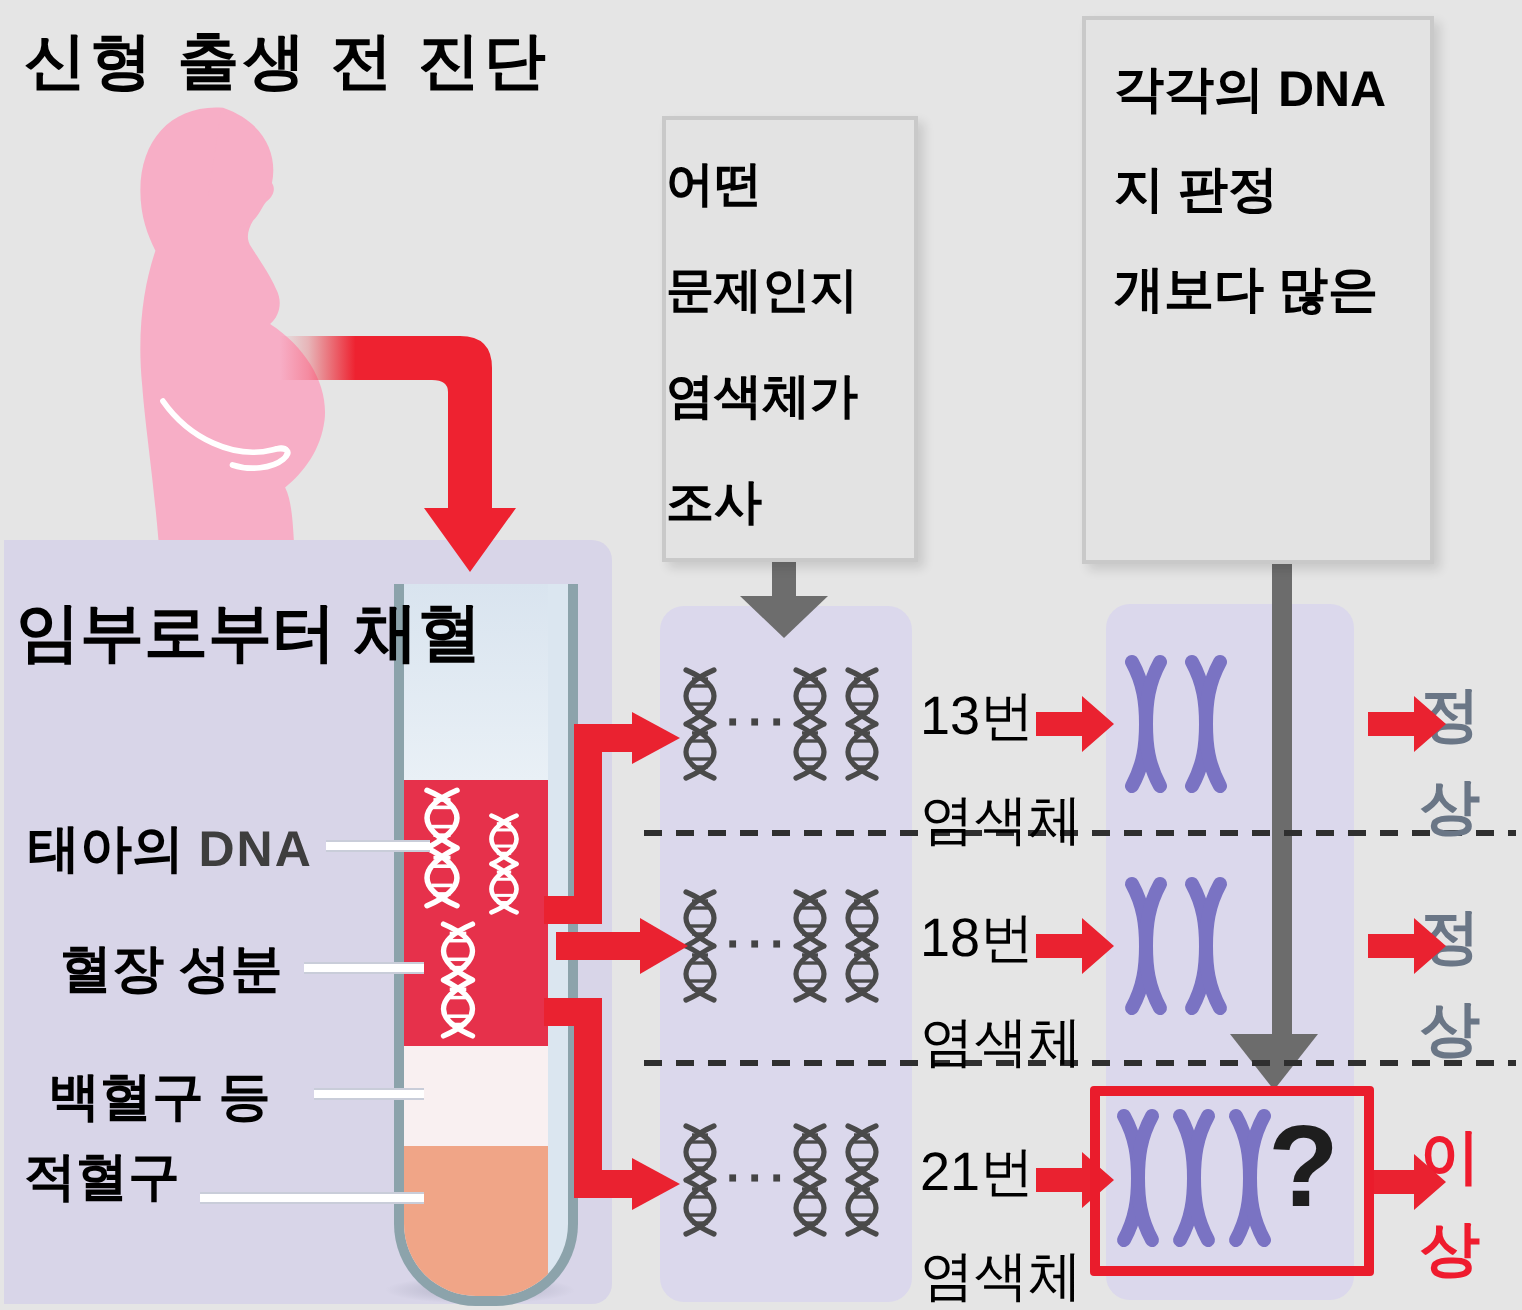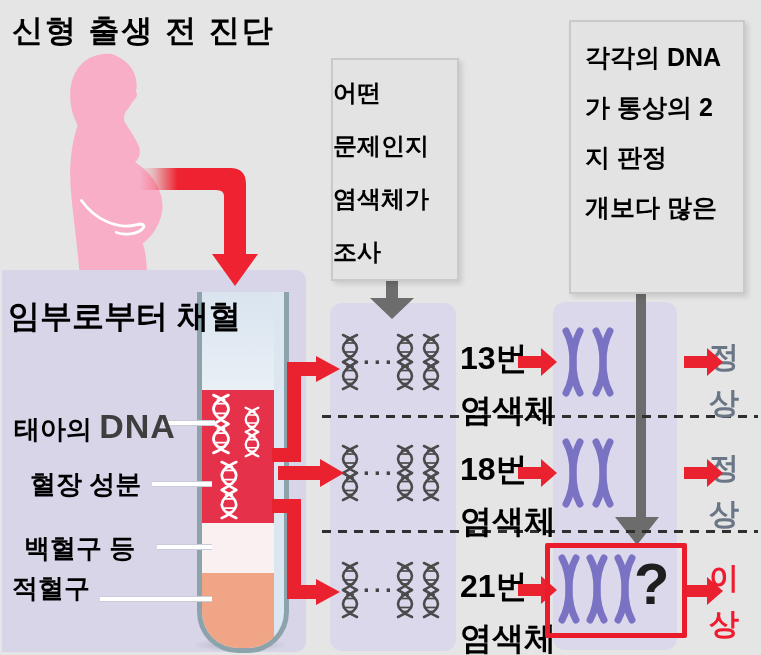--- a/index.html
+++ b/index.html
@@ -41,31 +41,31 @@
   .ptr-line{position:absolute;height:4px;background:#fff;z-index:4;
     border-top:1px solid #c9cdd9;border-bottom:1px solid #c9cdd9;}
   #line-fetal{left:163px;top:420px;width:52px;}
   #line-plasma{left:152px;top:481px;width:60px;}
   #line-wbc{left:157px;top:544px;width:55px;}
   #line-rbc{left:100px;top:596px;width:112px;}
 
   
   .tube-label{position:absolute;font-size:26px;font-weight:800;color:#000;z-index:4;white-space:nowrap;}
   #label-fetal{left:14px;top:407px;}
-  #label-fetal .dna-word{font-size:34px;color:#3e3e3e;letter-spacing:1px;}
+  #label-fetal .dna-word{font-size:25px;color:#3e3e3e;letter-spacing:1px;}
   #label-plasma{left:30px;top:467px;}
   #label-wbc{left:24px;top:531px;}
   #label-rbc{left:12px;top:571px;}
 
   
   .note-box{position:absolute;background:#e3e3e3;border:2px solid #c9c9c9;z-index:5;
     box-shadow:3px 3px 5px rgba(0,0,0,0.12);color:#000;}
   #step1-box{left:331px;top:58px;width:124px;height:213px;padding-top:6px;}
   #step1-box .note-line{font-size:24px;font-weight:700;line-height:53px;white-space:nowrap;}
-  #step2-box{left:541px;top:20px;width:158px;height:260px;padding-top:10px;padding-left:14px;margin-left:28px;}
+  #step2-box{left:541px;top:8px;width:158px;height:260px;padding-top:10px;padding-left:14px;}
   #step2-box .note-line{font-size:25px;font-weight:700;line-height:50px;white-space:nowrap;}
 
   
   #step1-arrow{left:369px;top:274px;width:46px;height:46px;z-index:4;}
   #step2-line{left:636px;top:270px;width:10px;height:248px;background:#6c6c6c;z-index:3;}
   #step2-arrowhead{left:615px;top:517px;width:0;height:0;z-index:3;
     border-left:22px solid transparent;border-right:22px solid transparent;border-top:28px solid #6c6c6c;}
 
   
   .panel{position:absolute;background:#dbd8ec;border-radius:12px;z-index:2;}
@@ -76,21 +76,21 @@
   .dna-icon{position:absolute;width:24px;height:58px;color:#4a4a4a;z-index:4;}
   .dna-dots{position:absolute;width:30px;font-size:24px;font-weight:800;color:#444;
     letter-spacing:3px;z-index:4;text-align:center;}
 
   
   .dashline{position:absolute;left:322px;width:436px;height:3px;z-index:4;
     background:repeating-linear-gradient(90deg,#2f2f2f 0 9px,transparent 9px 16px);}
   #dash1{top:415px;} #dash2{top:530px;}
 
   
-  .row-label{position:absolute;left:460px;width:105px;font-size:32px;font-weight:700;
+  .row-label{position:absolute;left:460px;width:105px;font-size:27px;font-weight:400;
     line-height:52px;color:#000;z-index:4;white-space:nowrap;}
   #row-label-13{top:332px;} #row-label-18{top:443px;} #row-label-21{top:560px;}
 
   
   .red-arrow{position:absolute;width:40px;height:30px;z-index:5;}
 
   
   .chrom-icon{position:absolute;width:26px;height:72px;color:#7a73c3;z-index:4;}
   #qmark{left:634px;top:550px;font-size:58px;font-weight:800;color:#1e1e1e;z-index:6;}
 
@@ -208,21 +208,20 @@
     <div class="note-line">염색체가</div>
     <div class="note-line">조사</div>
   </div>
   <svg class="abs" id="step1-arrow" viewBox="0 0 46 46">
     <rect x="17" y="0" width="12" height="26" fill="#6d6d6d"></rect>
     <polygon points="1,24 45,24 23,45" fill="#6d6d6d"></polygon>
   </svg>
 
   <div class="note-box" id="step2-box">
     <div class="note-line">각각의 DNA</div>
-    <div class="note-line">가 통상의 2</div>
     <div class="note-line">지 판정</div>
     <div class="note-line">개보다 많은</div>
   </div>
   <div class="abs" id="step2-line"></div>
   <div class="abs" id="step2-arrowhead"></div>
 
   <div class="panel" id="dna-panel"></div>
   <div class="panel" id="chrom-panel"></div>
 
   <svg class="abs" style="left:272px;top:355px;width:72px;height:110px;z-index:5" viewBox="0 0 72 110">

